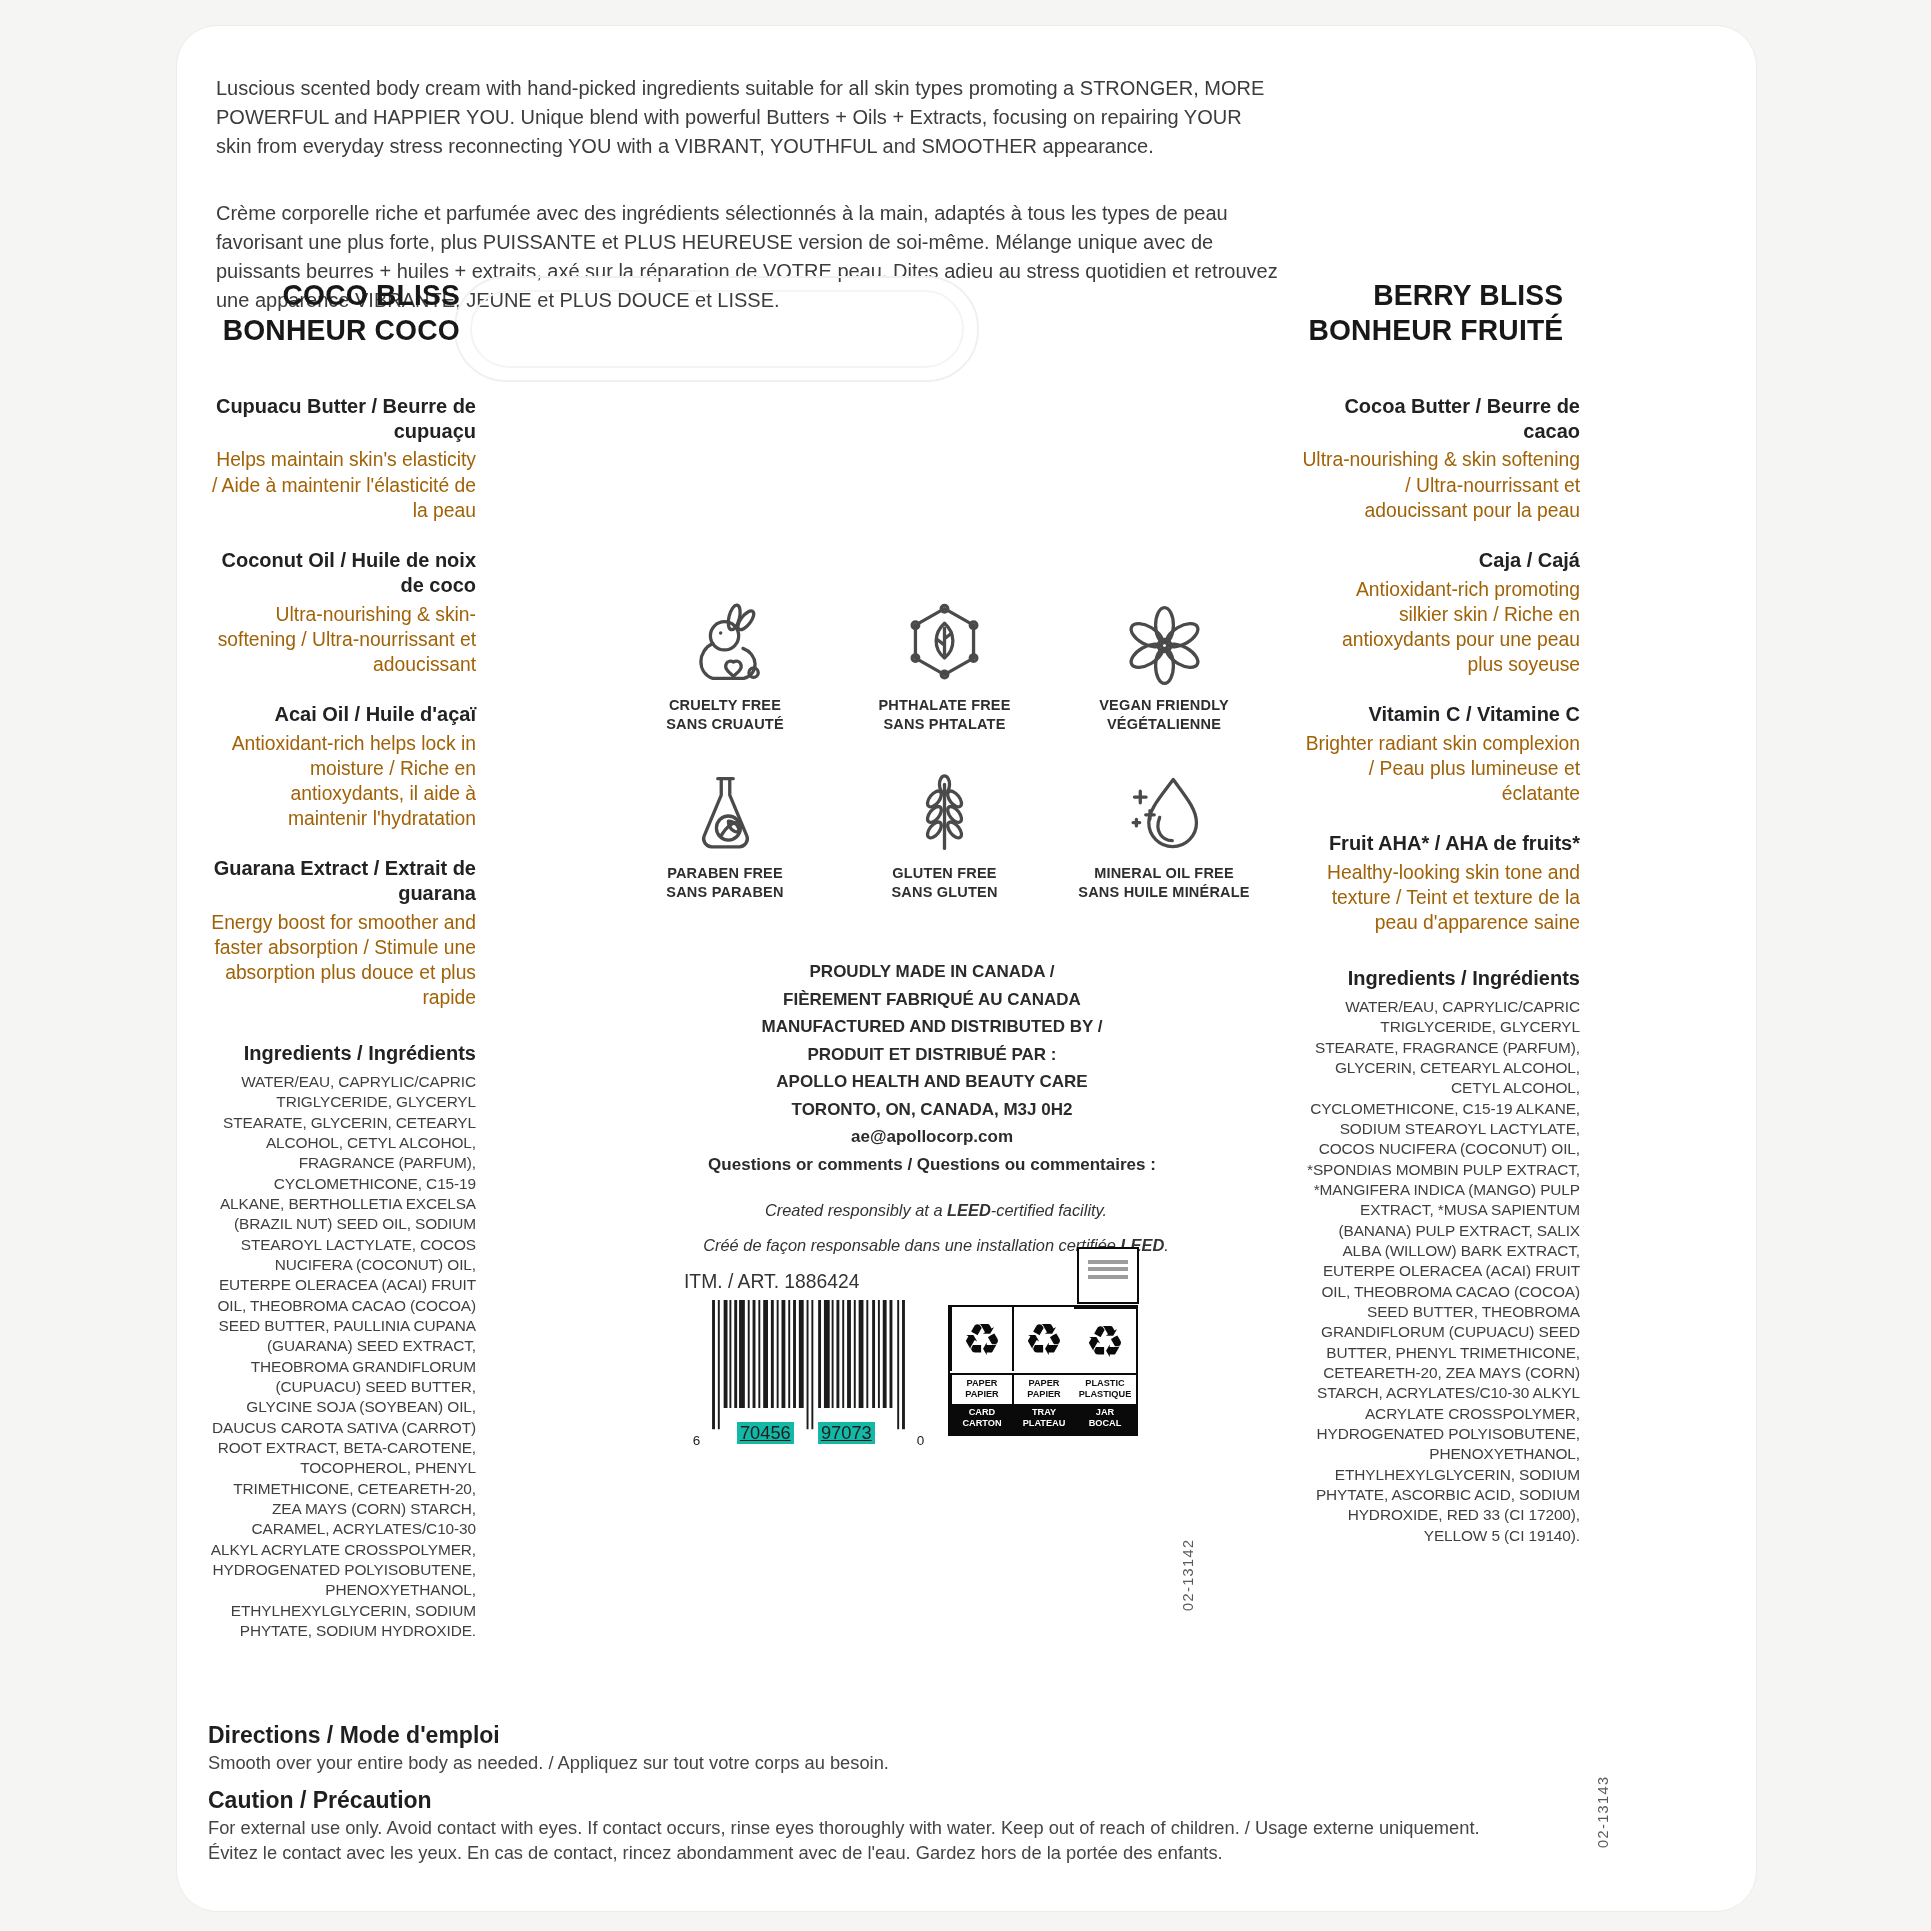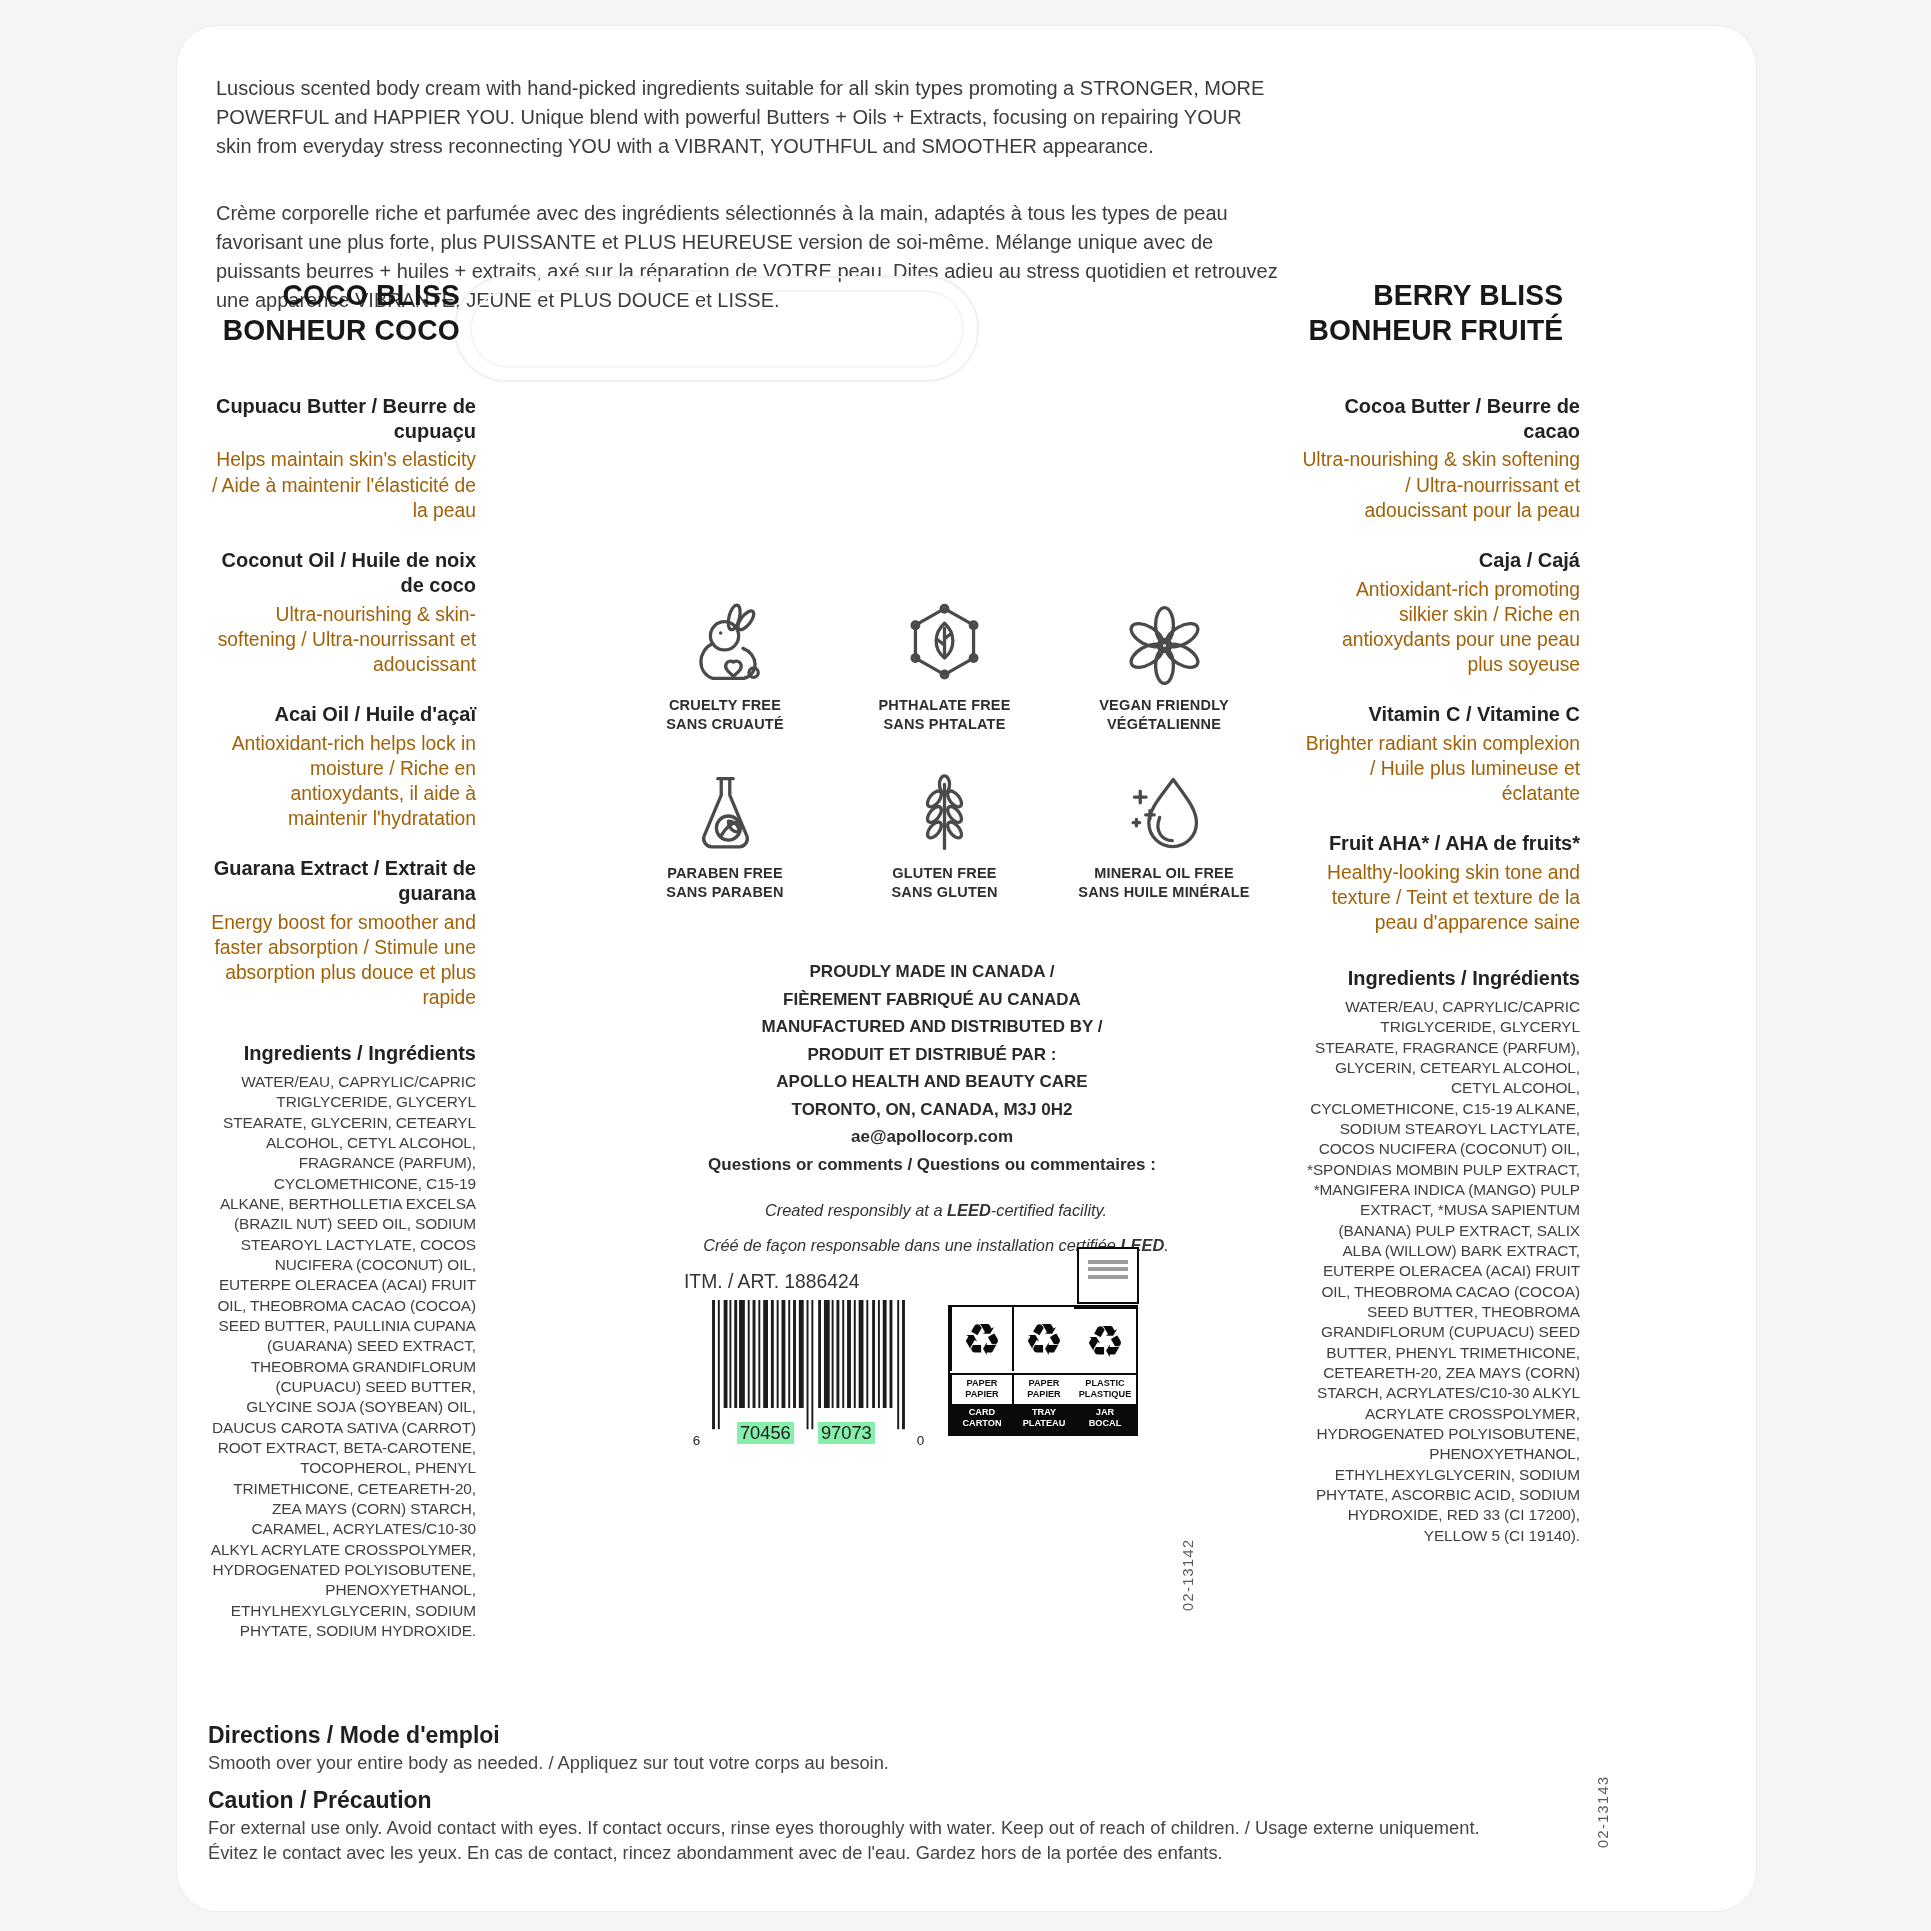--- a/index.html
+++ b/index.html
@@ -32,21 +32,21 @@
   .made{position:absolute;left:618px;top:958px;width:628px;text-align:center;
         font-size:17px;font-weight:700;color:#2b2b2b;line-height:1.62;}
   .leed{position:absolute;left:550px;top:1193px;width:772px;text-align:center;font-style:italic;
         font-size:16.4px;color:#333;line-height:2.15;}
   .leed .b{font-weight:700;}
 
   .itm{position:absolute;left:684px;top:1271px;font-size:19.3px;color:#333;}
   .barcode{position:absolute;left:712px;top:1300px;width:193px;height:154px;}
   .barcode svg{position:absolute;left:0;top:0;}
   .bd{position:absolute;bottom:9.7px;font-size:18.3px;color:#1d1d1d;}
-  .bd-grp{background:#86efac;padding:0 2.9px;}
+  .bd-grp{background:#14b8a6;padding:0 2.9px;text-decoration:underline;}
   .bd1{left:-19.3px;bottom:5.8px;font-size:13.5px;}
   .bd2{left:25px;}
   .bd3{left:106px;}
   .bd4{right:-19.3px;bottom:5.8px;font-size:13.5px;}
 
   .recycle{position:absolute;left:948px;top:1305px;}
   .r-grid{display:grid;grid-template-columns:62px 62px 62px;border:2.9px solid #0a0a0a;background:#fff;position:relative;}
   .r-grid > div{overflow:hidden;}
   .r-grid > div:nth-child(3n+2),.r-grid > div:nth-child(3n){border-left:2.9px solid #0a0a0a;}
   .r-grid > div:nth-child(n+4){border-top:2.9px solid #0a0a0a;}
@@ -99,21 +99,21 @@
   <section class="col right-col">
     <h2 class="col-title">
       <div>BERRY BLISS</div>
       <div>BONHEUR FRUITÉ</div>
     </h2>
     <h3 class="item-name">Cocoa Butter / Beurre de cacao</h3>
     <p class="item-desc">Ultra-nourishing &amp; skin softening / Ultra-nourrissant et adoucissant pour la peau</p>
     <h3 class="item-name">Caja / Cajá</h3>
     <p class="item-desc">Antioxidant-rich promoting silkier skin / Riche en antioxydants pour une peau plus soyeuse</p>
     <h3 class="item-name">Vitamin C / Vitamine C</h3>
-    <p class="item-desc">Brighter radiant skin complexion / Huile plus lumineuse et éclatante</p>
+    <p class="item-desc">Brighter radiant skin complexion / Peau plus lumineuse et éclatante</p>
     <h3 class="item-name">Fruit AHA* / AHA de fruits*</h3>
     <p class="item-desc">Healthy-looking skin tone and texture / Teint et texture de la peau d'apparence saine</p>
     <h3 class="item-name ing-title">Ingredients / Ingrédients</h3>
     <p class="ing-text">WATER/EAU, CAPRYLIC/CAPRIC TRIGLYCERIDE, GLYCERYL STEARATE, FRAGRANCE (PARFUM), GLYCERIN, CETEARYL ALCOHOL, CETYL ALCOHOL, CYCLOMETHICONE, C15-19 ALKANE, SODIUM STEAROYL LACTYLATE, COCOS NUCIFERA (COCONUT) OIL, *SPONDIAS MOMBIN PULP EXTRACT, *MANGIFERA INDICA (MANGO) PULP EXTRACT, *MUSA SAPIENTUM (BANANA) PULP EXTRACT, SALIX ALBA (WILLOW) BARK EXTRACT, EUTERPE OLERACEA (ACAI) FRUIT OIL, THEOBROMA CACAO (COCOA) SEED BUTTER, THEOBROMA GRANDIFLORUM (CUPUACU) SEED BUTTER, PHENYL TRIMETHICONE, CETEARETH-20, ZEA MAYS (CORN) STARCH, ACRYLATES/C10-30 ALKYL ACRYLATE CROSSPOLYMER, HYDROGENATED POLYISOBUTENE, PHENOXYETHANOL, ETHYLHEXYLGLYCERIN, SODIUM PHYTATE, ASCORBIC ACID, SODIUM HYDROXIDE, RED 33 (CI 17200), YELLOW 5 (CI 19140).</p>
   </section>
 
   <div class="badges">
     <div class="badge-row">
       <div class="badge">
         <div class="badge-icon">

